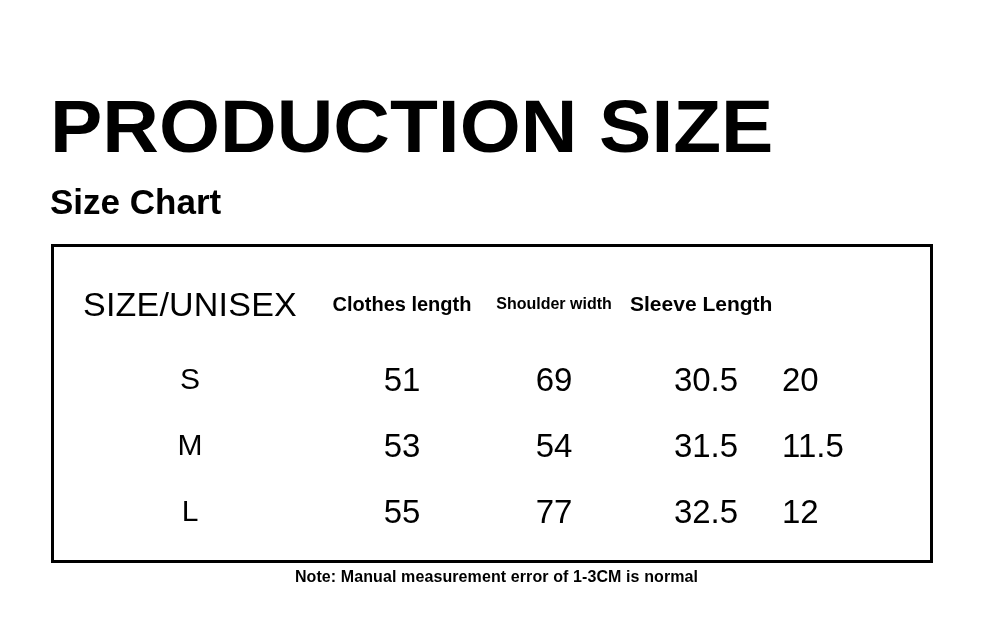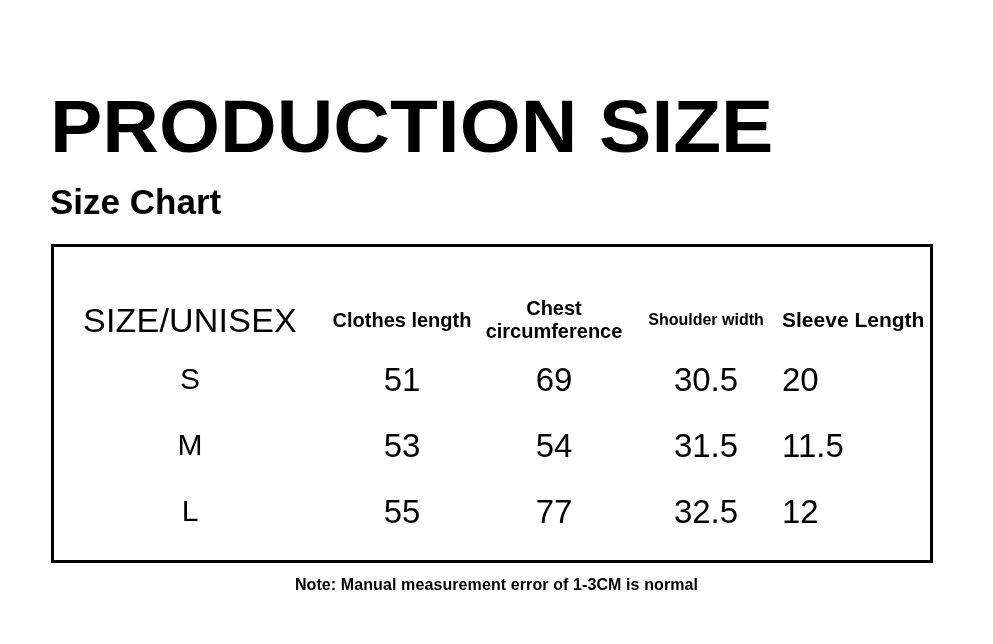--- a/index.html
+++ b/index.html
@@ -80,21 +80,21 @@
 
   
   .c-size   { width: 272px; text-align: center; }
   .c-len    { width: 152px; text-align: center; }
   .c-chest  { width: 152px; text-align: center; }
   .c-should { width: 152px; text-align: center; }
   .c-sleeve { width: 148px; }
 
   
   .header-row {
-    top: 42px;
+    top: 26px;
     height: 62px;
     align-items: center;
   }
   .h-size {
     font-size: 34px;
     font-weight: 400;
     letter-spacing: 0.2px;
     white-space: nowrap;
   }
   .h-col {
@@ -127,44 +127,39 @@
     position: absolute;
     left: 0;
     top: 568px;
     width: 993px;
     text-align: center;
     font-size: 16px;
     font-weight: 700;
     letter-spacing: 0.1px;
     color: #000000;
     white-space: nowrap;
-    margin-top: 8px;
   }
 </style>
 </head>
 <body>
 
 <div class="page">
 
   <div class="title-block">
     <h1 class="main-title">PRODUCTION SIZE</h1>
     <h2 class="sub-title">Size Chart</h2>
   </div>
 
   <div class="table-box">
     <div class="table-inner">
 
       <div class="row header-row">
         <div class="c-size h-size">SIZE/UNISEX</div>
         <div class="c-len h-col">
           <span class="h-wrap">Clothes length</span>
-        </div>
-        <div class="c-chest h-col">
-          <span class="h-wrap">Chest</span>
-          <span class="h-wrap">circumference</span>
         </div>
         <div class="c-should h-col small">
           <span class="h-wrap">Shoulder width</span>
         </div>
         <div class="c-sleeve h-col big">
           <span class="h-wrap">Sleeve Length</span>
         </div>
       </div>
 
       <div class="row data-row row-s">

